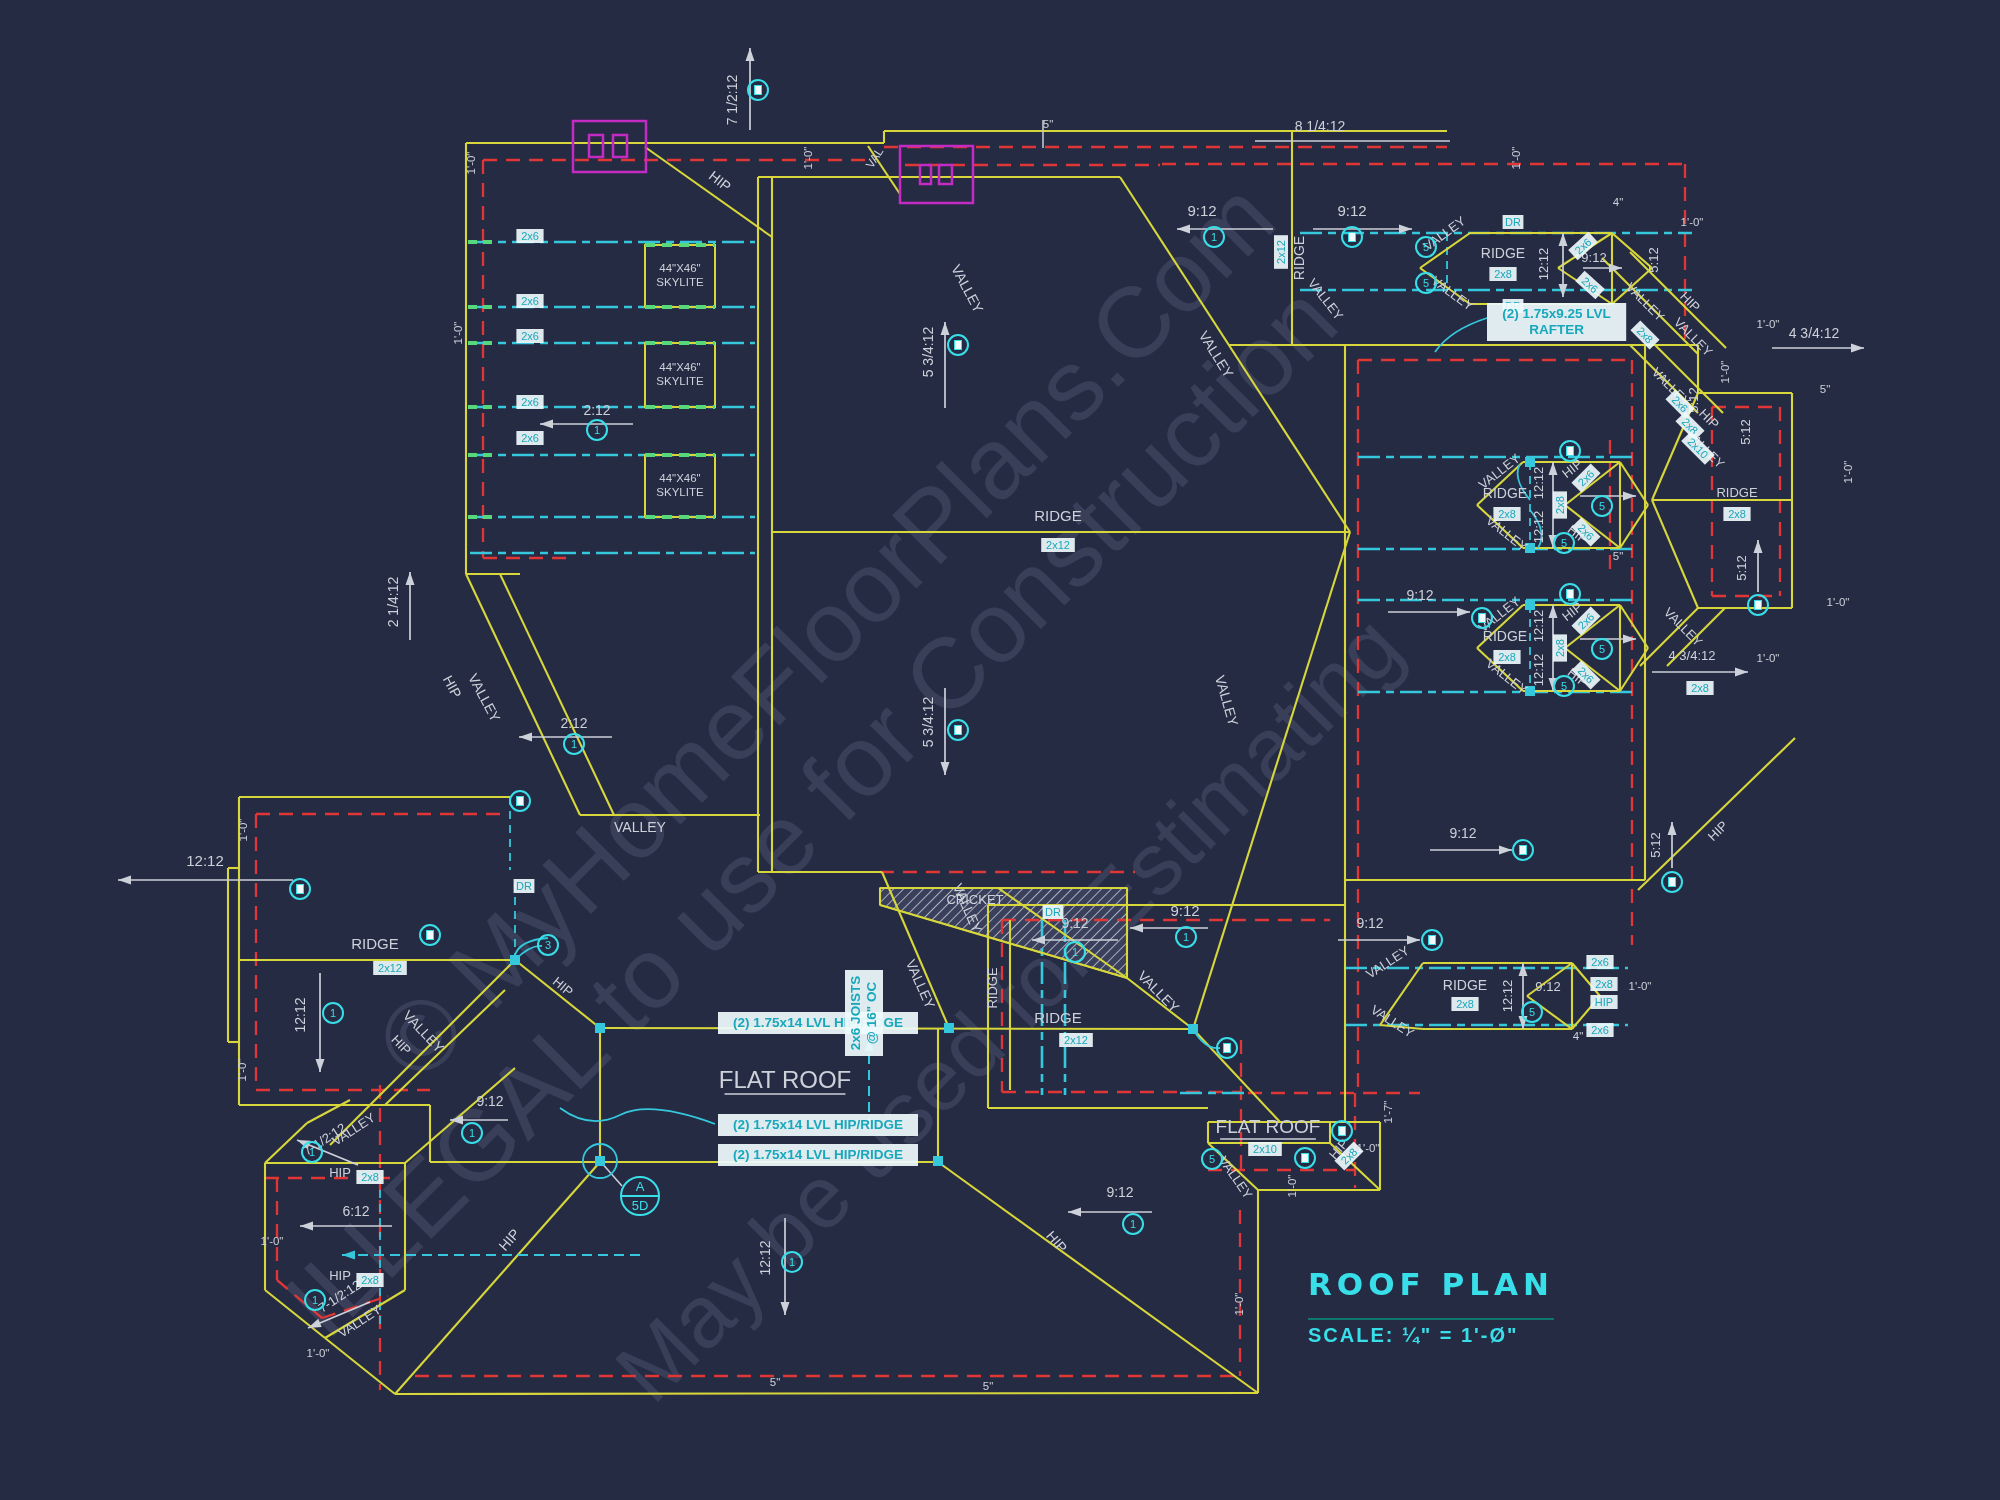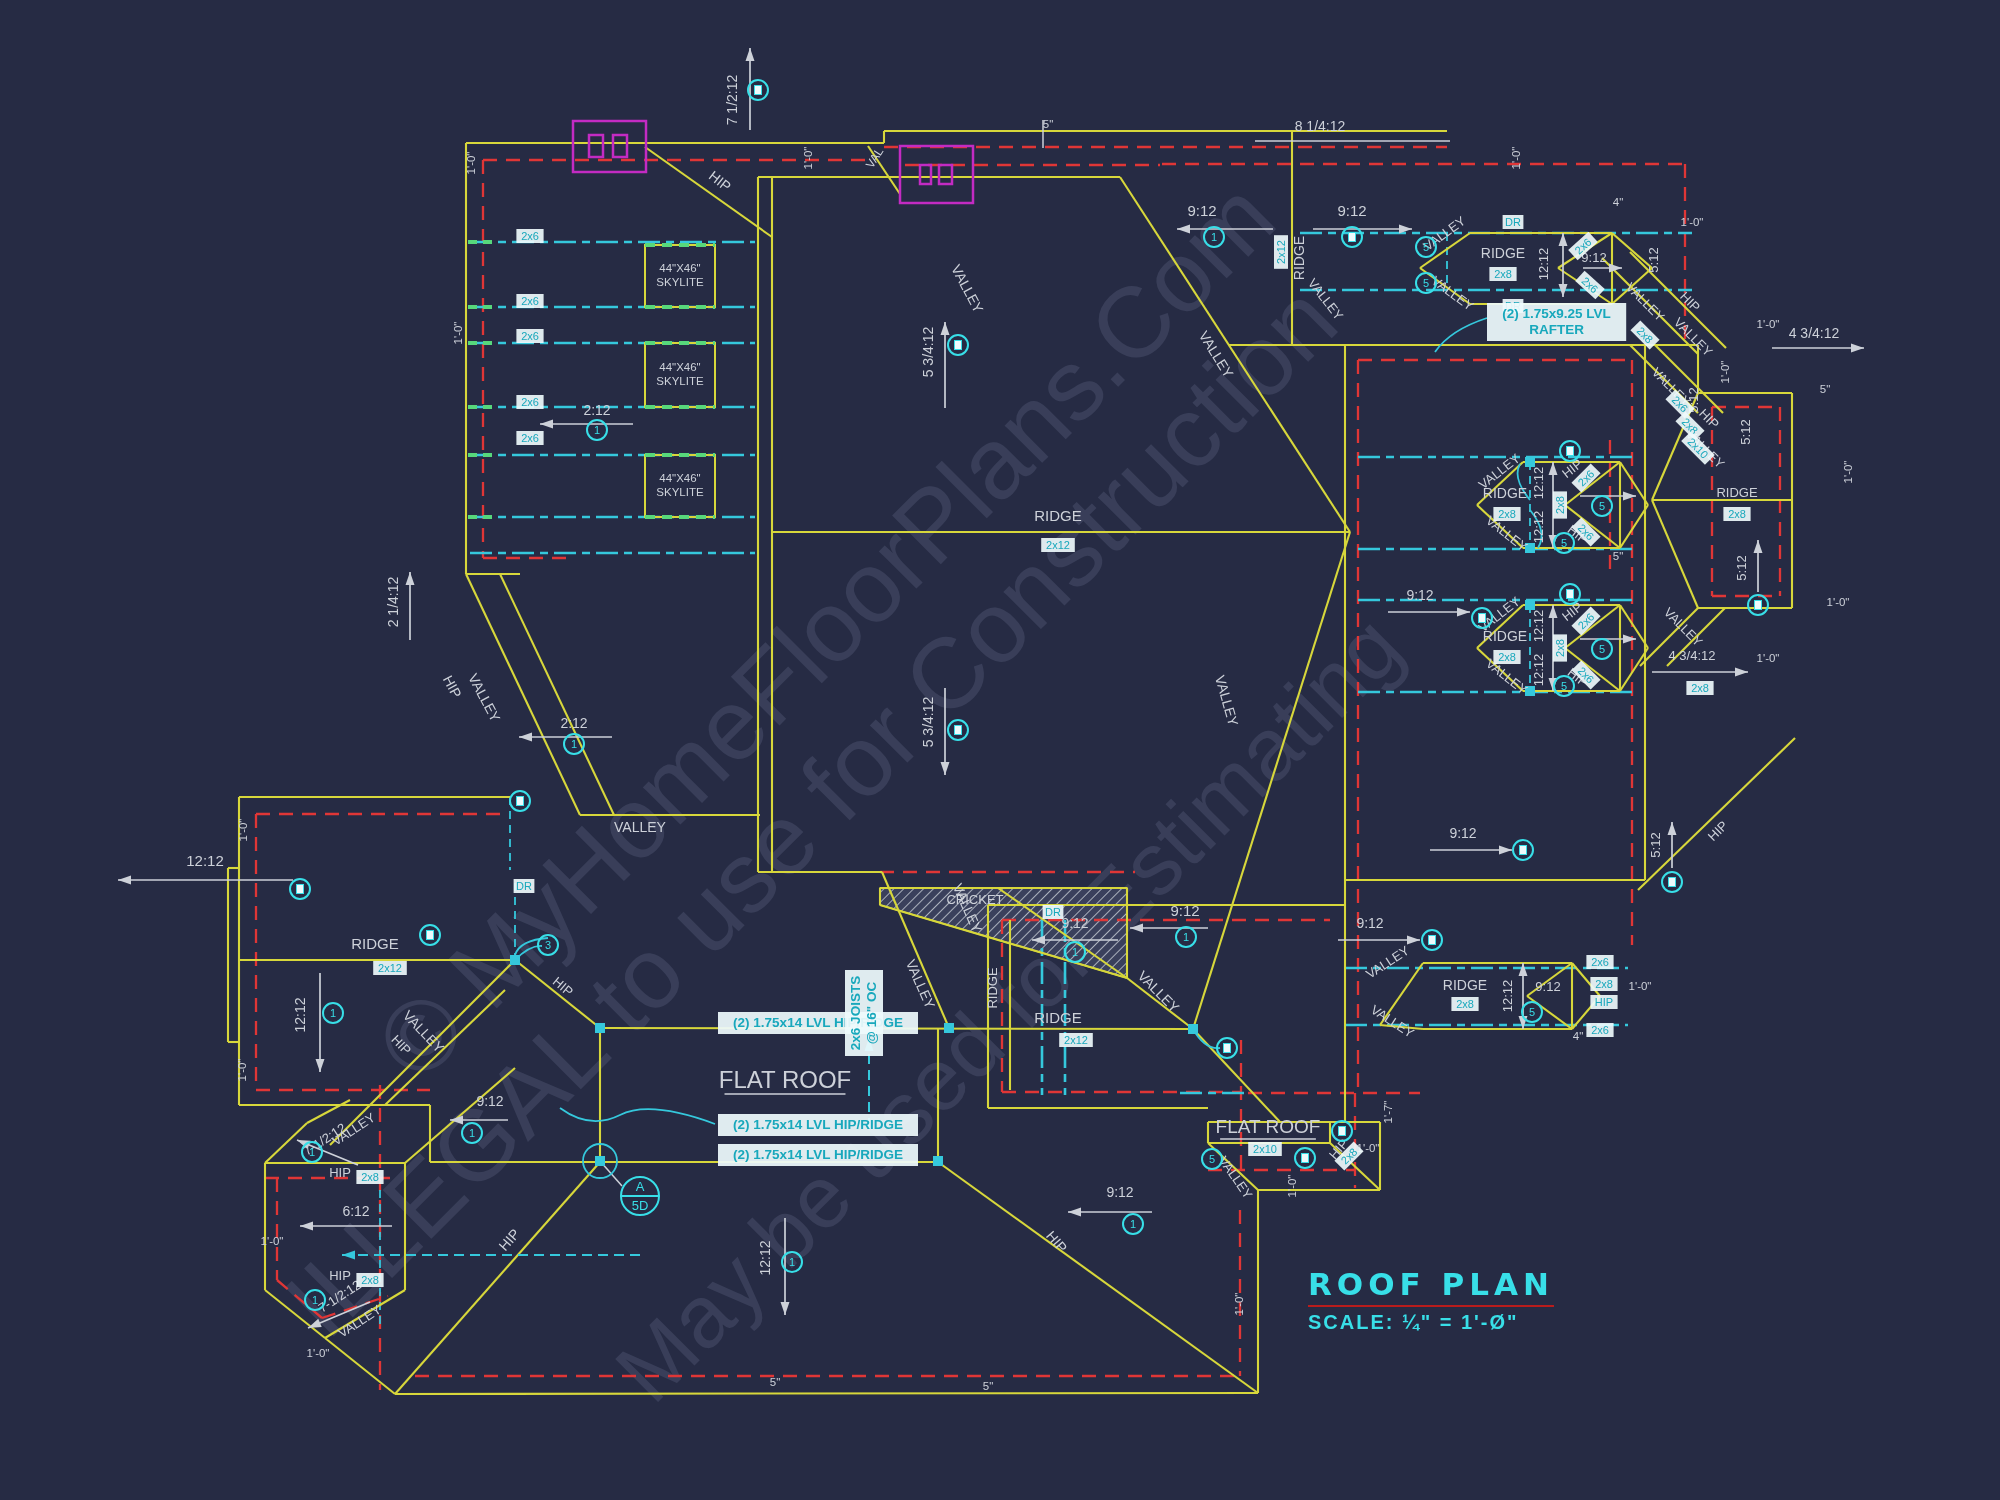--- a/index.html
+++ b/index.html
@@ -1,21 +1,21 @@
 <!DOCTYPE html>
 <html><head>
 <meta charset="utf-8">
 <style>
   html,body{margin:0;padding:0;background:#1b2036;}
   .wrap{position:relative;width:2000px;height:1500px;background:#262b44;overflow:hidden;
         font-family:"Liberation Sans", sans-serif;}
   svg{position:absolute;left:0;top:0;}
   .titleblock{position:absolute;left:1308px;top:1266px;color:#38dfe8;z-index:5;}
   .titleblock .t1{font-size:31px;letter-spacing:5px;font-weight:bold;
-      border-bottom:2px solid #b91c1c;padding-bottom:3px;display:inline-block;
+      border-bottom:2px solid #0f766e;padding-bottom:16px;display:inline-block;
       font-family:"DejaVu Sans", sans-serif;}
   .titleblock .t2{font-size:20px;letter-spacing:2px;margin-top:4px;font-weight:bold;}
   text{font-family:"Liberation Sans", sans-serif;}
 </style>
 </head>
 <body>
 
 <div class="wrap">
   <svg id="plan" width="2000" height="1500" viewBox="0 0 2000 1500">
       <defs>

